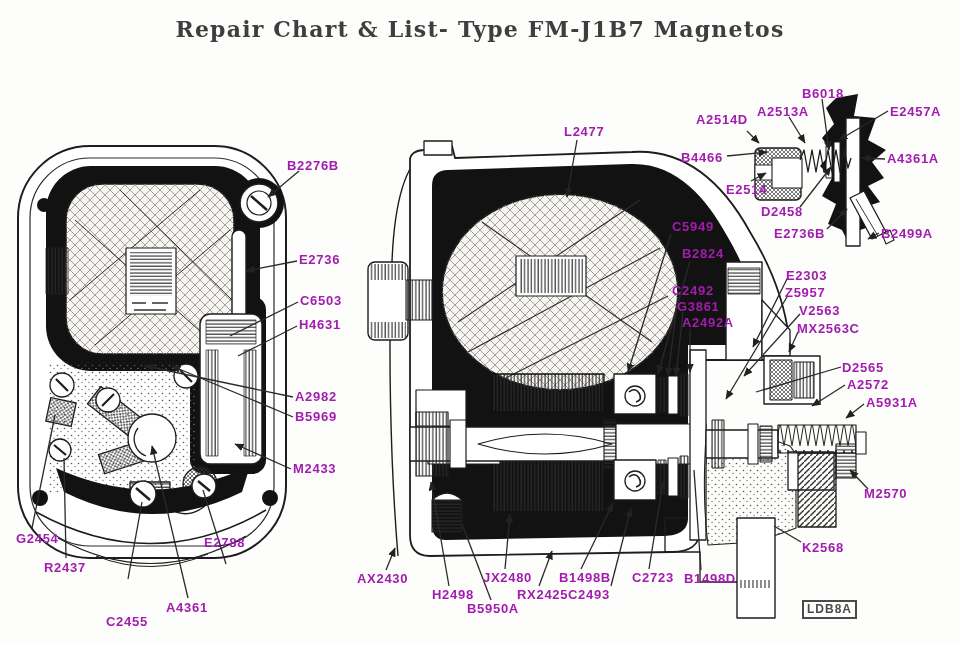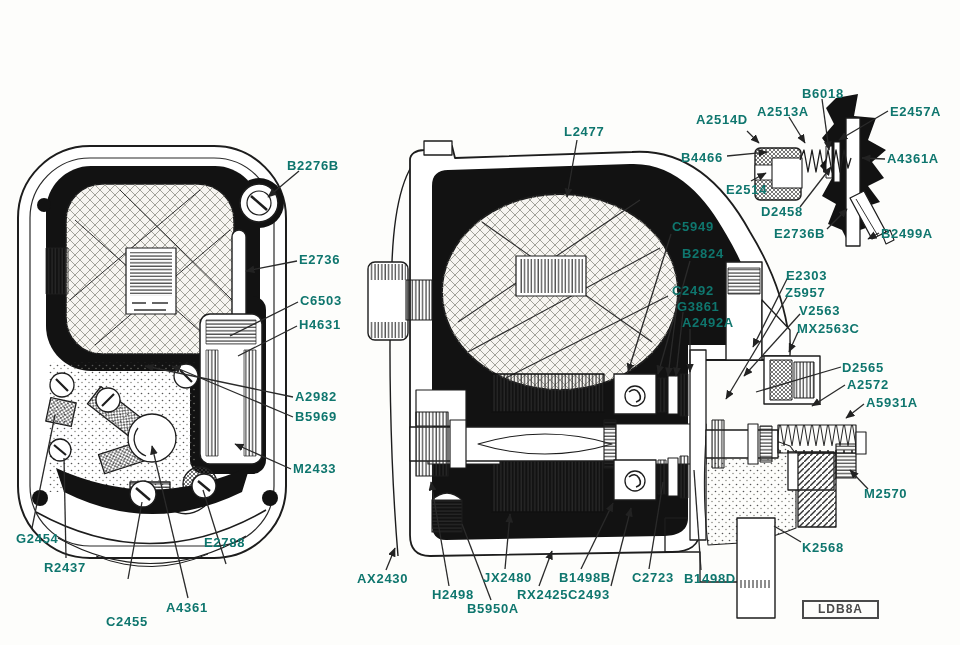--- a/index.html
+++ b/index.html
@@ -4,24 +4,24 @@
 <style>
   *{margin:0;padding:0;box-sizing:border-box}
   html,body{width:960px;height:645px;background:#fff;overflow:hidden}
   .page{position:absolute;left:0;top:0;width:960px;height:645px;background:#fdfdfb;
         font-family:"Liberation Sans",sans-serif}
   .art{position:absolute;left:0;top:0}
   .title{position:absolute;left:0;top:16px;width:960px;text-align:center;
          font-family:"DejaVu Serif",serif;font-weight:700;font-size:22px;
          letter-spacing:1.2px;color:#3e3e3e}
   .lbl{position:absolute;font-weight:700;font-size:13px;letter-spacing:.7px;
-       color:#0f766e;white-space:nowrap}
+       color:#a21caf;white-space:nowrap}
   .figcode{position:absolute;left:802px;top:600px;border:2px solid #4a4a4a;
            color:#4a4a4a;font-weight:700;font-size:12px;letter-spacing:1px;
-           padding:0 14px;line-height:15px}
+           padding:0 3px;line-height:15px}
 </style>
 </head>
 <body>
 
 <div class="page">
 
 <svg class="art" width="960" height="645" viewBox="0 0 960 645">
   <defs>
     <pattern id="xh" width="10" height="10" patternUnits="userSpaceOnUse">
       <path d="M0,10 L10,0 M0,0 L10,10" stroke="#8d8d84" stroke-width="0.8"></path>
@@ -274,20 +274,21 @@
     <path d="M747,131 L759,143" marker-end="url(#ar)"></path>
     <path d="M727,156 L767,152" marker-end="url(#ar)"></path>
     <path d="M751,181 L766,173" marker-end="url(#ar)"></path>
     <path d="M800,207 L831,167" marker-end="url(#ar)"></path>
     <path d="M827,229 L847,209" marker-end="url(#ar)"></path>
     <path d="M885,159 L862,158" marker-end="url(#ar)"></path>
     <path d="M879,233 L868,239" marker-end="url(#ar)"></path>
   </g>
 </svg>
 
+<div class="title">Repair Chart &amp; List- Type FM-J1B7 Magnetos</div>
 
 <div class="lbl" style="left:287px;top:158px">B2276B</div>
 <div class="lbl" style="left:299px;top:252px">E2736</div>
 <div class="lbl" style="left:300px;top:293px">C6503</div>
 <div class="lbl" style="left:299px;top:317px">H4631</div>
 <div class="lbl" style="left:295px;top:389px">A2982</div>
 <div class="lbl" style="left:295px;top:409px">B5969</div>
 <div class="lbl" style="left:293px;top:461px">M2433</div>
 <div class="lbl" style="left:16px;top:531px">G2454</div>
 <div class="lbl" style="left:44px;top:560px">R2437</div>

